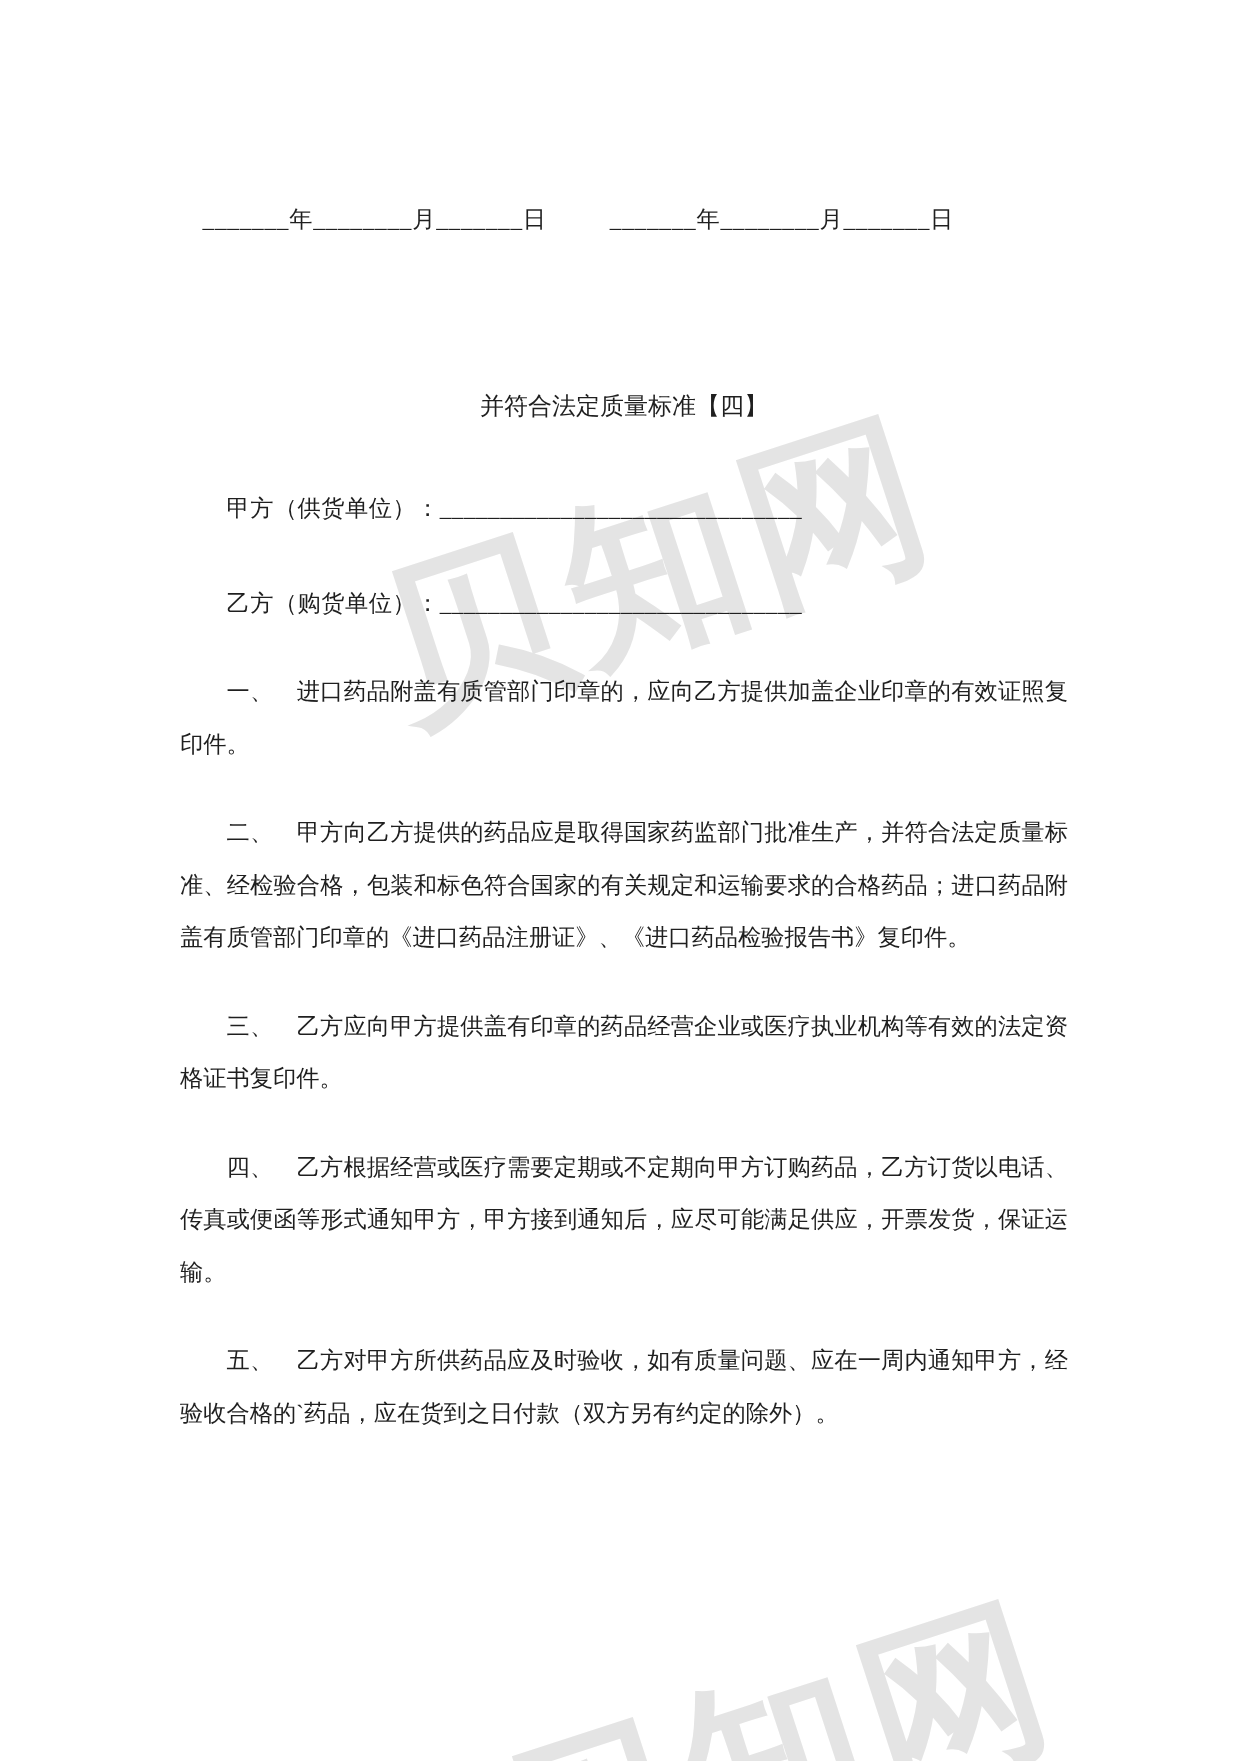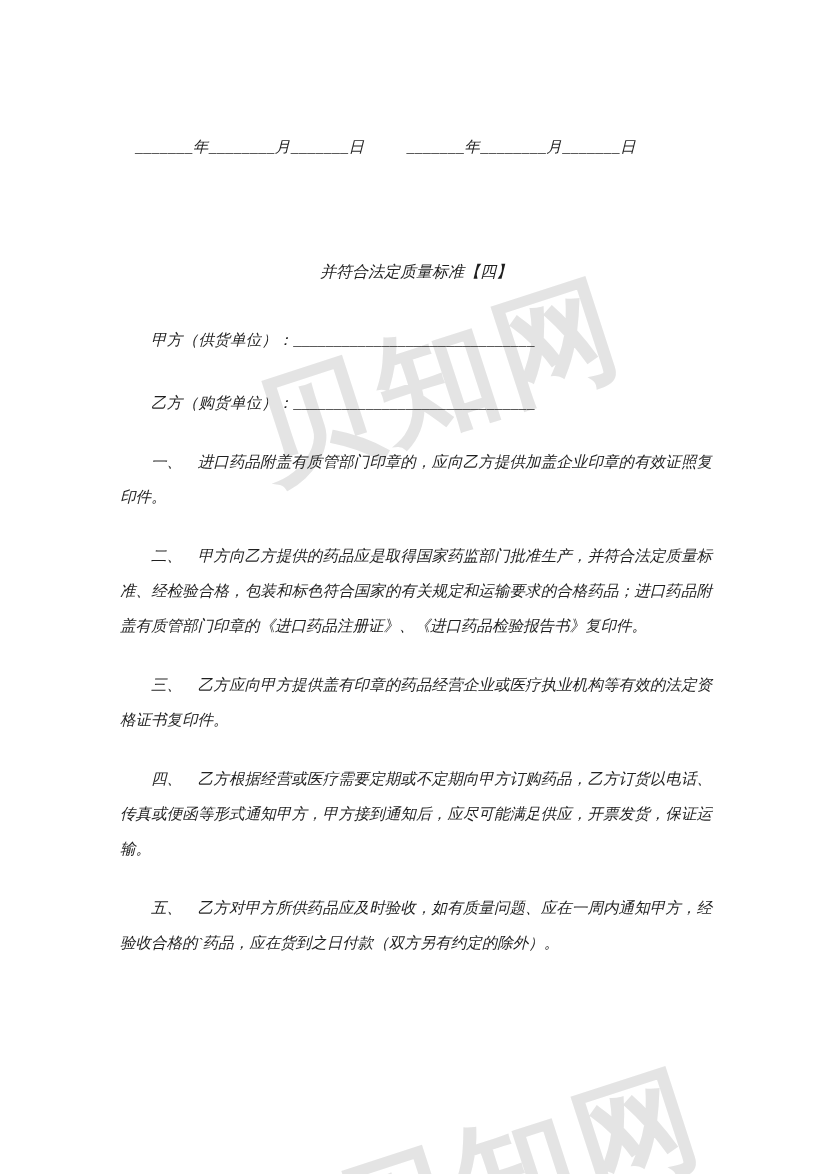--- a/index.html
+++ b/index.html
@@ -15,21 +15,20 @@
     background: #ffffff;
     overflow: hidden;
     font-family: "Liberation Serif", "DejaVu Serif", serif;
     color: #1f1f1f;
   }
   .content {
     position: relative;
     z-index: 2;
     padding: 0 118px 0 120px;
     font-size: 15.5px;
-    font-style: italic;
   }
   .date-line {
     margin: 136px 0 0;
     padding-left: 15px;
     line-height: 22px;
     white-space: nowrap;
     letter-spacing: 0.5px;
   }
   .date-left {
     display: inline-block;

